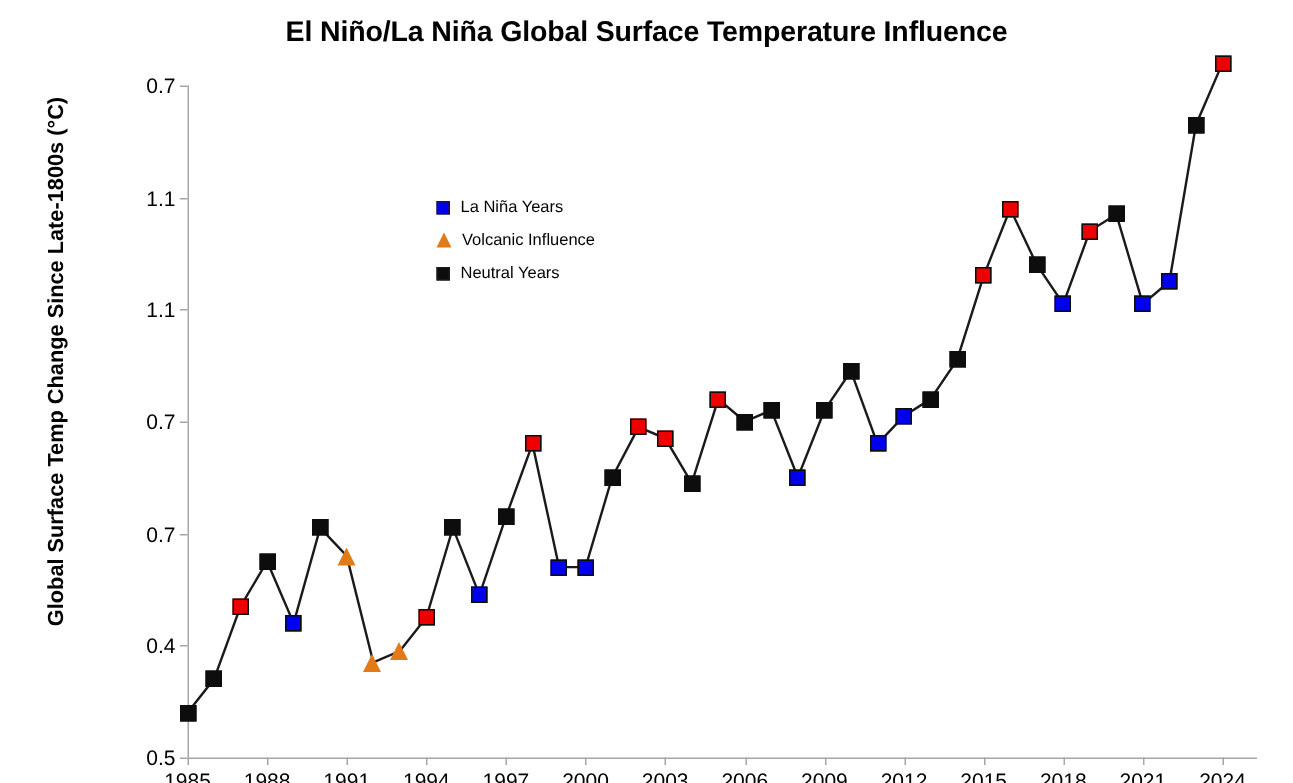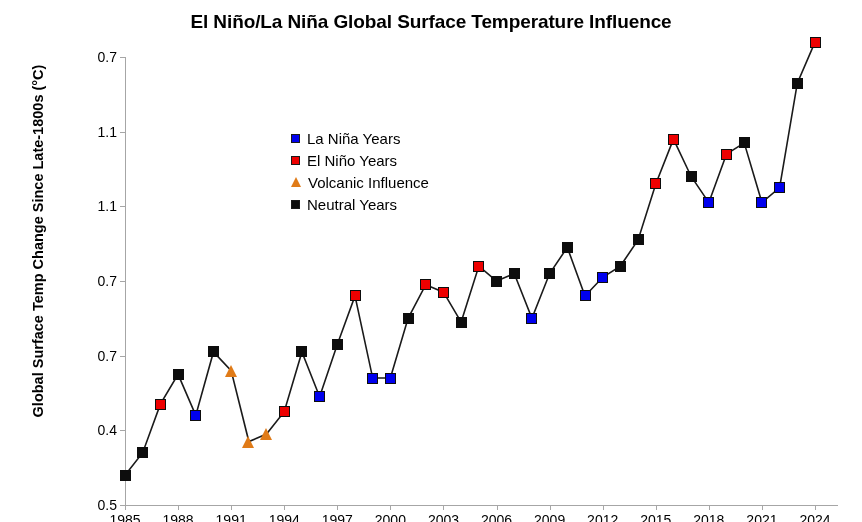--- a/index.html
+++ b/index.html
@@ -71,21 +71,21 @@
     box-sizing:border-box;
   }
   .legend-tri{
     width:0;height:0;
     margin-right:7px;
     border-left:5.5px solid transparent;
     border-right:5.5px solid transparent;
     border-bottom:10px solid #e07b18;
     display:inline-block;
   }
-  .legend-label{font-size:15px;color:#000000;white-space:nowrap;}
+  .legend-label{font-size:11px;color:#000000;white-space:nowrap;}
   svg#series-lines{position:absolute;left:0;top:0;width:713px;height:480px;overflow:visible;}
   .pt{position:absolute;}
   .pt-sq{
     width:11px;height:11px;
     margin-left:-5.5px;margin-top:-5.5px;
     border:1px solid #0d0d0d;
     box-sizing:border-box;
   }
   .pt-tri{
     width:0;height:0;
@@ -201,24 +201,20 @@
         <div class="pt pt-sq" title="2023: 1.43" style="left: 672.308px; top: 48.1333px; background: rgb(13, 13, 13);"></div>
         <div class="pt pt-sq" title="2024: 1.54" style="left: 690px; top: 7.06667px; background: rgb(238, 0, 0);"></div>
       </div>
 
     <div id="legend">
         <div class="legend-row">
           <span class="legend-swatch" style="background: rgb(0, 0, 238);"></span>
           <span class="legend-label">La Niña Years</span>
         </div>
         <div class="legend-row">
-          <span class="legend-swatch" style="background: rgb(238, 0, 0);"></span>
-          <span class="legend-label">El Niño Years</span>
-        </div>
-        <div class="legend-row">
           <span class="legend-tri" style="border-bottom-color: rgb(224, 123, 24);"></span>
           <span class="legend-label">Volcanic Influence</span>
         </div>
         <div class="legend-row">
           <span class="legend-swatch" style="background: rgb(13, 13, 13);"></span>
           <span class="legend-label">Neutral Years</span>
         </div>
       </div>
   </div>
 

